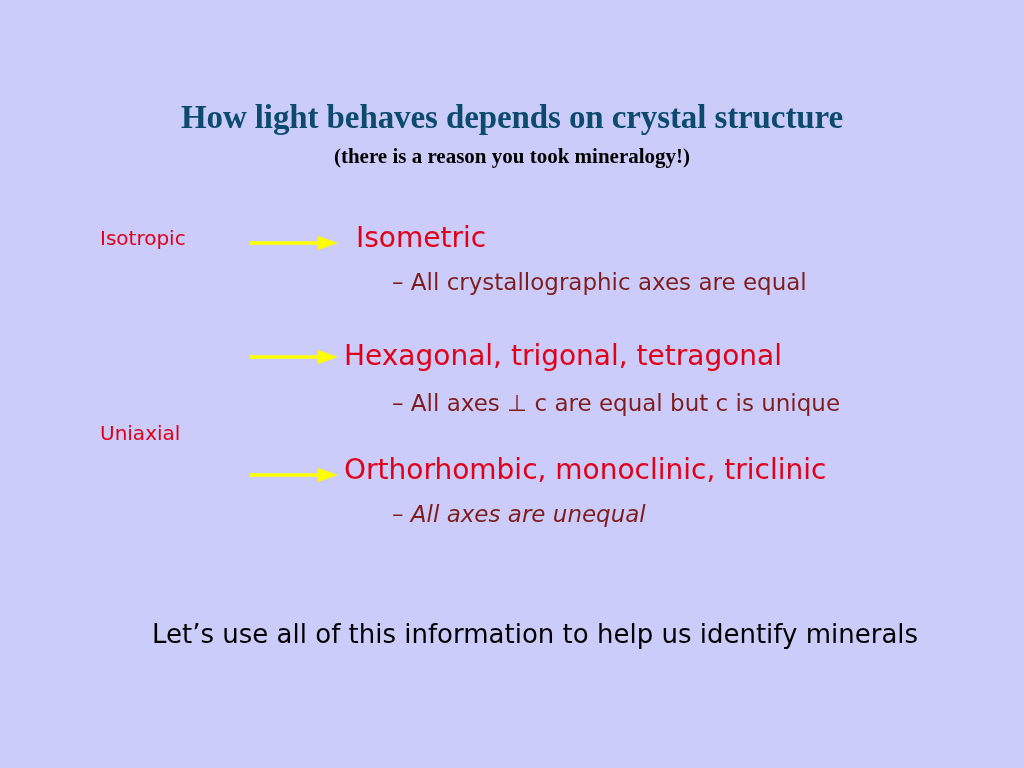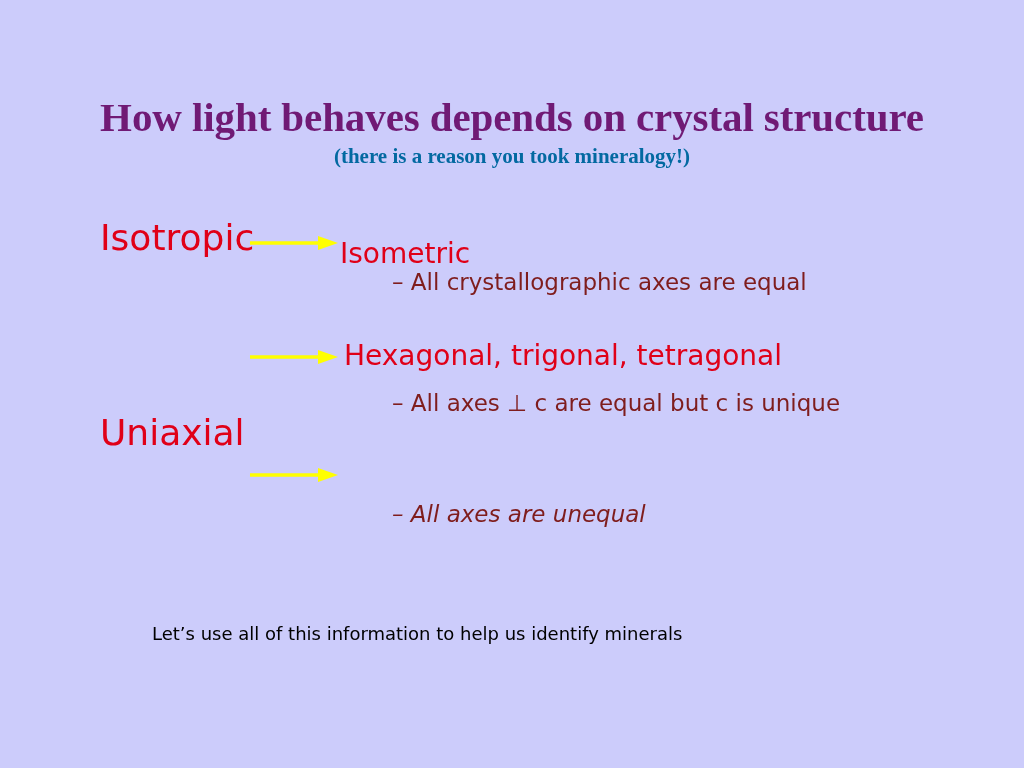--- a/index.html
+++ b/index.html
@@ -24,39 +24,39 @@
   .title-block {
     position: absolute;
     left: 0;
     top: 98px;
     width: 1024px;
     text-align: center;
   }
   .title-main {
     font-family: "Liberation Serif", "DejaVu Serif", serif;
     font-weight: bold;
-    font-size: 41px;
+    font-size: 33px;
     line-height: 38px;
-    color: #701a75;
+    color: #0c4a6e;
     letter-spacing: -0.1px;
   }
   .title-sub {
     font-family: "Liberation Serif", "DejaVu Serif", serif;
     font-weight: bold;
     font-size: 21px;
     line-height: 28px;
-    color: #0369a1;
+    color: #000000;
     margin-top: 6px;
   }
 
   
   .optic-label {
     position: absolute;
     font-family: "DejaVu Sans", sans-serif;
-    font-size: 36px;
+    font-size: 20px;
     line-height: 32px;
     color: #e00018;
     white-space: nowrap;
   }
   .optic-isotropic { left: 100px; top: 222px; }
   .optic-uniaxial  { left: 100px; top: 318px; }
   .optic-biaxial   { left: 100px; top: 417px; }
 
   
   .arrow {
@@ -78,38 +78,38 @@
     white-space: nowrap;
   }
   .system-detail {
     position: absolute;
     font-family: "DejaVu Sans", sans-serif;
     font-size: 23px;
     line-height: 28px;
     color: #7f1d1d;
     white-space: nowrap;
   }
-  .sys-head-1   { left: 340px; top: 222px; margin-top: 16px; }
+  .sys-head-1   { left: 356px; top: 222px; }
   .sys-detail-1 { left: 392px; top: 268px; }
   .sys-head-2   { left: 344px; top: 340px; }
   .sys-detail-2 { left: 392px; top: 389px; text-align: right; }
   .sys-head-3   { left: 344px; top: 454px; }
   .sys-detail-3 { left: 392px; top: 500px; font-style: italic; }
 
   .perp {
     font-family: "DejaVu Sans", sans-serif;
   }
 
   
   .footer-note {
     position: absolute;
     left: 152px;
     top: 620px;
     font-family: "DejaVu Sans", sans-serif;
-    font-size: 18px;
+    font-size: 26px;
     line-height: 28px;
     color: #000000;
     white-space: nowrap;
   }
 </style>
 </head>
 <body>
 
 <div id="slide">
 
@@ -139,17 +139,18 @@
       <polygon points="68,2 88,9 68,16" fill="#ffff00"></polygon>
     </svg>
   </div>
 
   <div class="system-heading sys-head-1">Isometric</div>
   <div class="system-detail sys-detail-1">– All crystallographic axes are equal</div>
 
   <div class="system-heading sys-head-2">Hexagonal, trigonal, tetragonal</div>
   <div class="system-detail sys-detail-2"><span>– All axes </span><span class="perp">⊥</span><span> c are equal but c is unique</span></div>
 
+  <div class="system-heading sys-head-3">Orthorhombic, monoclinic, triclinic</div>
   <div class="system-detail sys-detail-3">–  All axes are unequal</div>
 
   <div class="footer-note">Let’s use all of this information to help us identify minerals</div>
 
 </div>
 
 </body></html>

